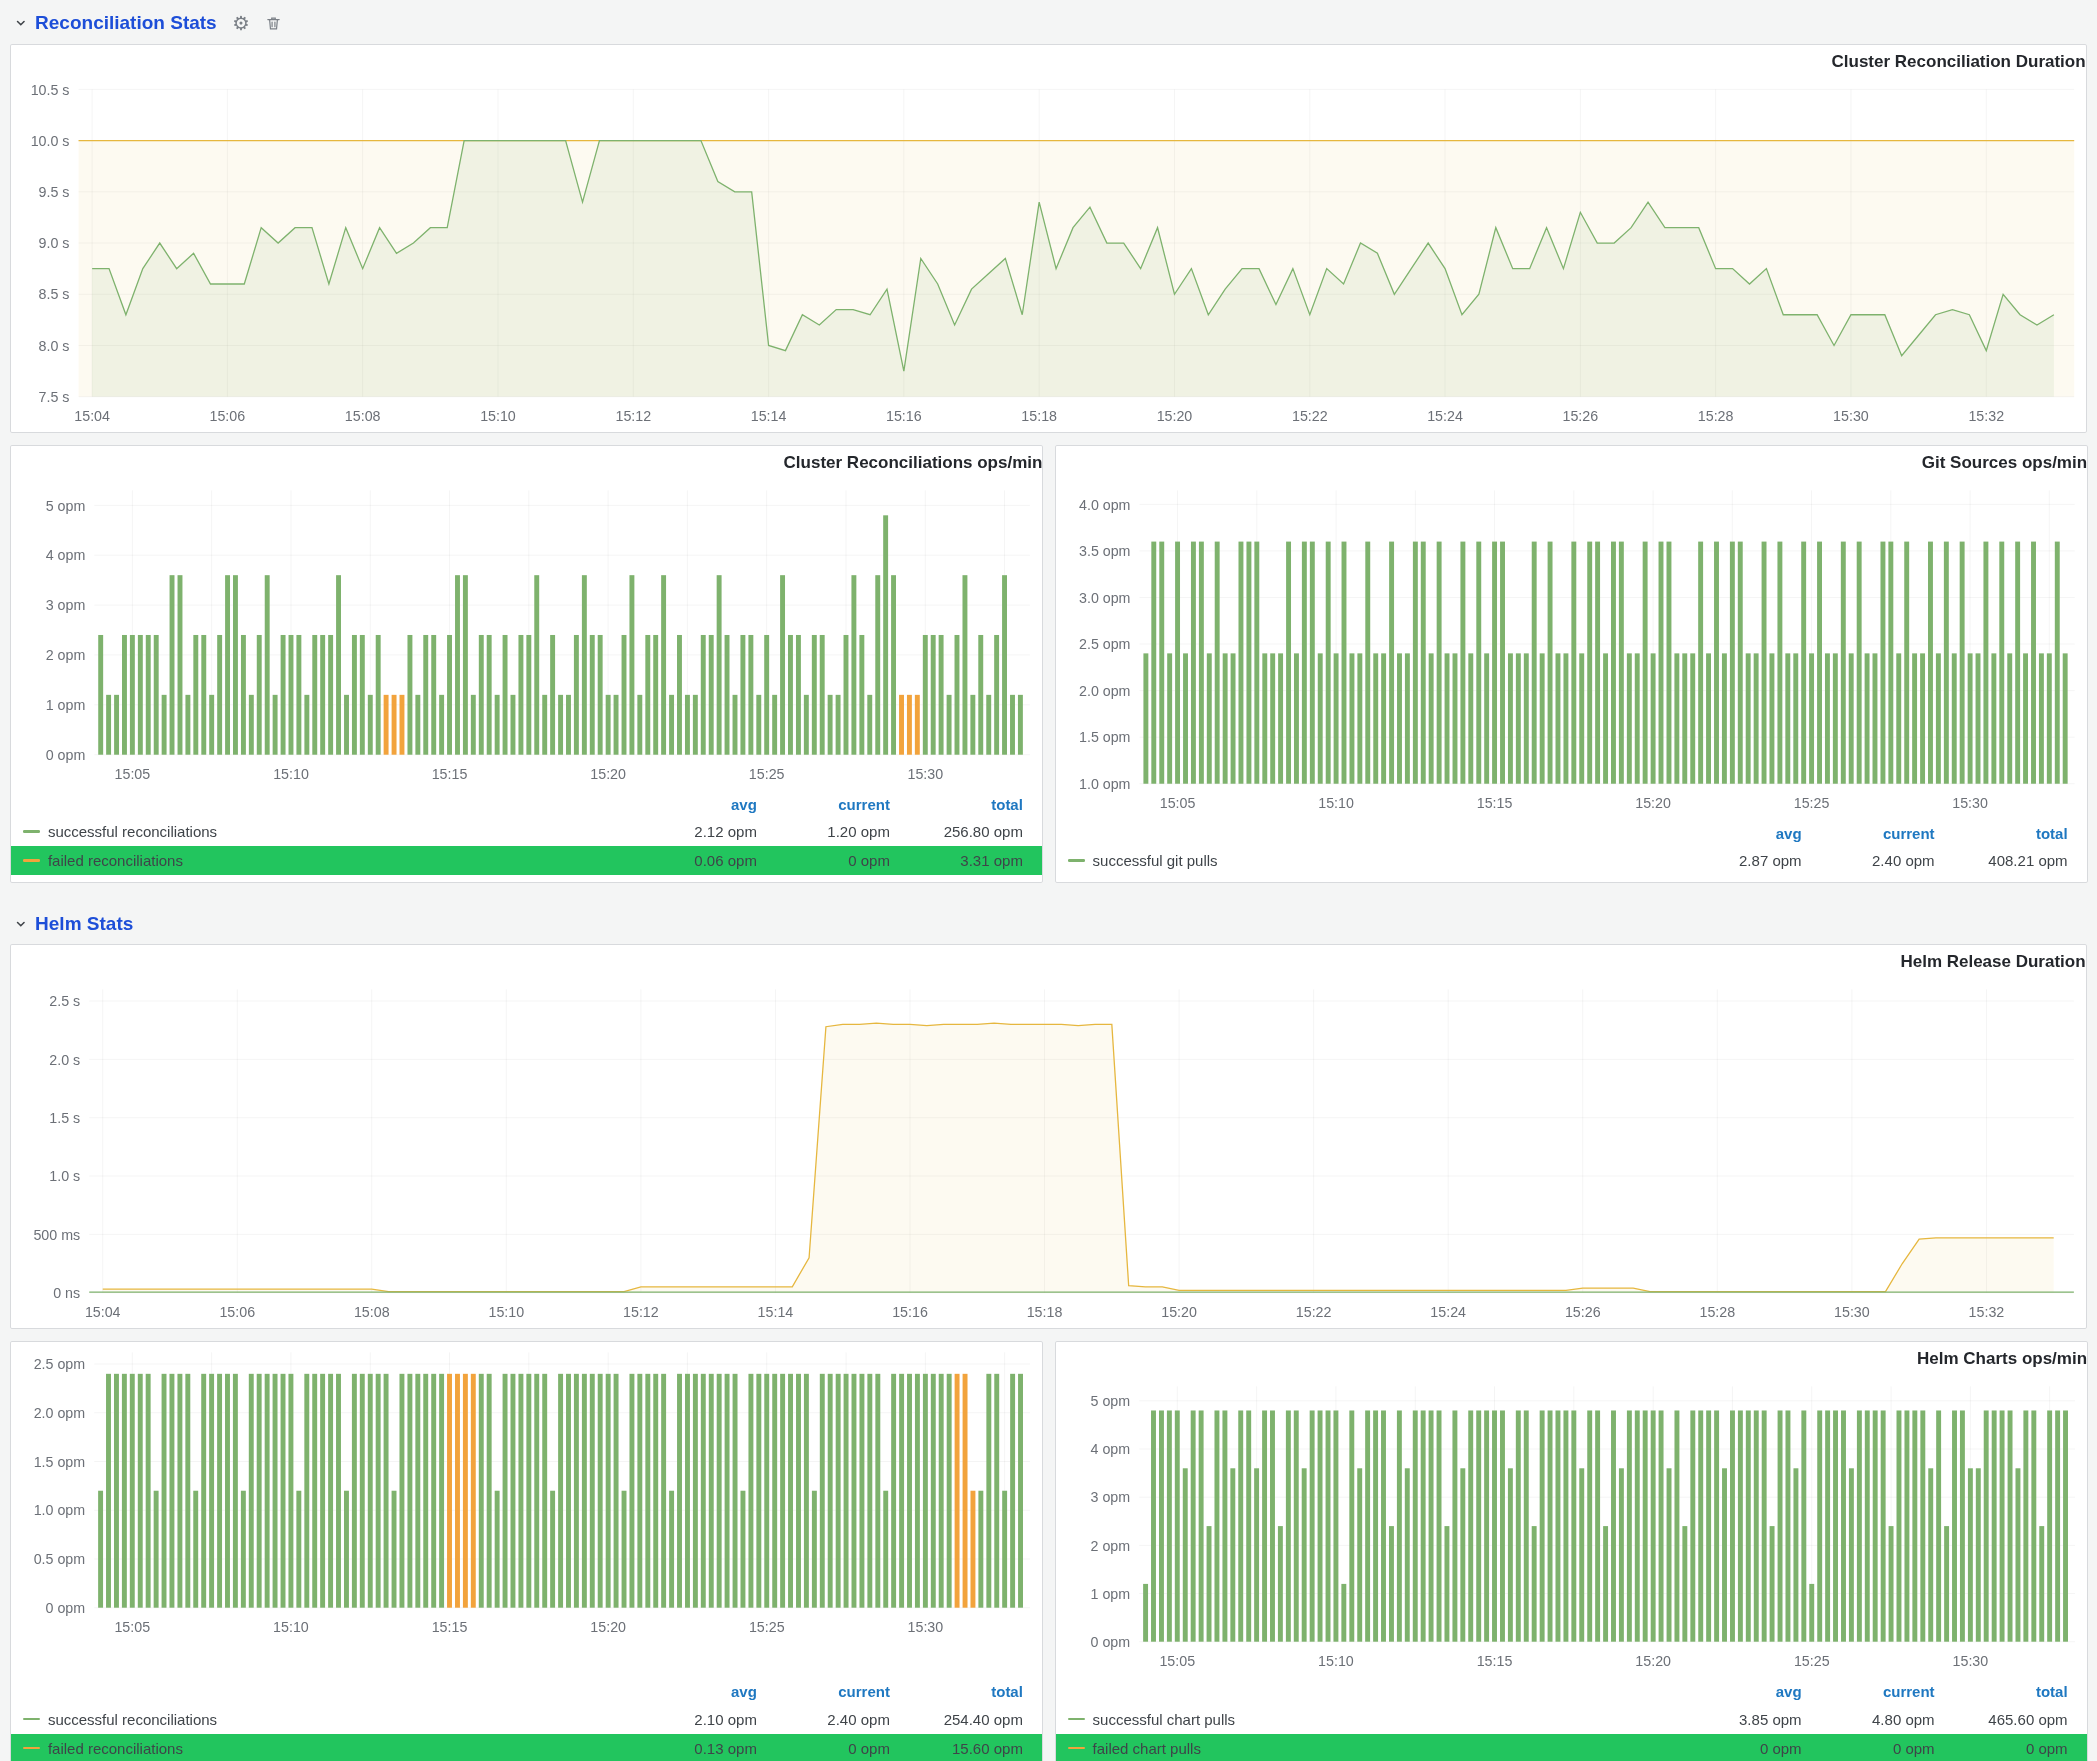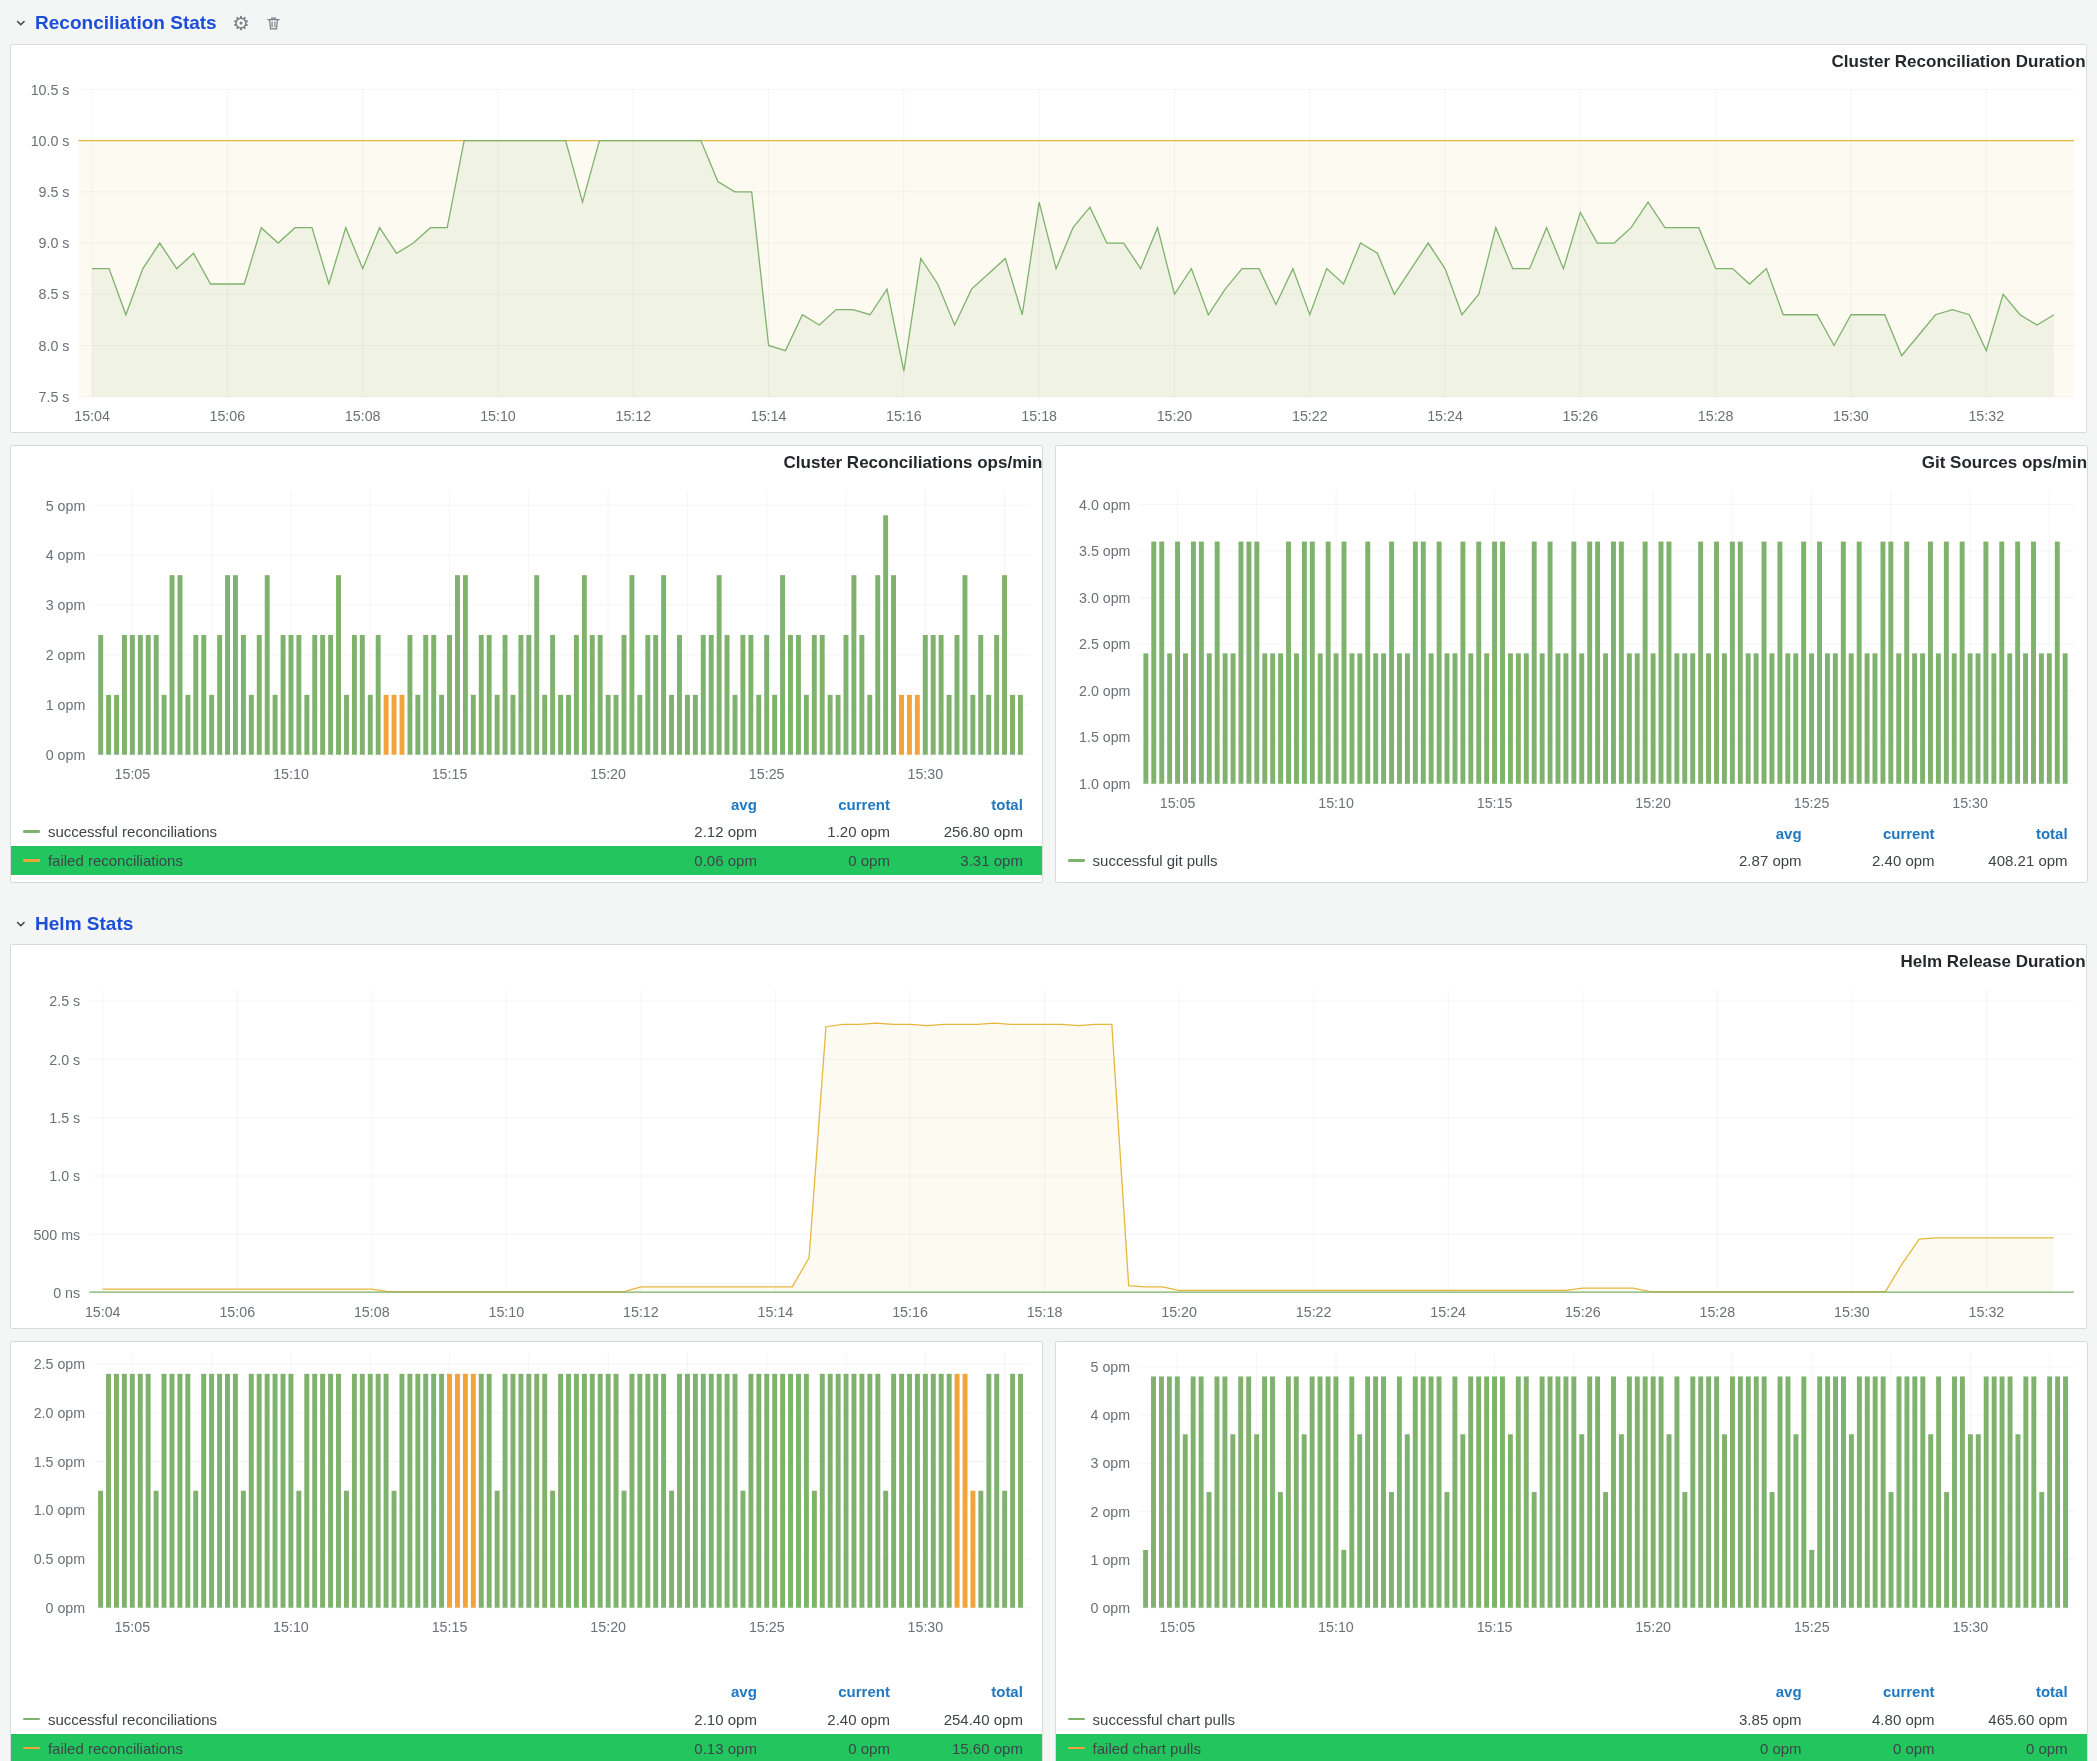--- a/index.html
+++ b/index.html
@@ -704,20 +704,21 @@
               <i class="dash-ic" style="background:#f2a33c"></i>
               <span>failed reconciliations</span>
             </span>
             <span class="lg-col">0.13 opm</span>
             <span class="lg-col">0 opm</span>
             <span class="lg-col">15.60 opm</span>
           </div>
         </div>
     </div>
     <div class="panel">
+      <div class="panel-title">Helm Charts ops/min</div>
       <div class="chart">
           <svg width="1031" height="302" viewBox="0 0 1590 466">
             <line class="grid" x1="186.7" y1="16" x2="186.7" y2="410"></line>
             <line class="grid" x1="309.1" y1="16" x2="309.1" y2="410"></line>
             <line class="grid" x1="431.5" y1="16" x2="431.5" y2="410"></line>
             <line class="grid" x1="553.9" y1="16" x2="553.9" y2="410"></line>
             <line class="grid" x1="676.2" y1="16" x2="676.2" y2="410"></line>
             <line class="grid" x1="798.6" y1="16" x2="798.6" y2="410"></line>
             <line class="grid" x1="921.0" y1="16" x2="921.0" y2="410"></line>
             <line class="grid" x1="1043.3" y1="16" x2="1043.3" y2="410"></line>

